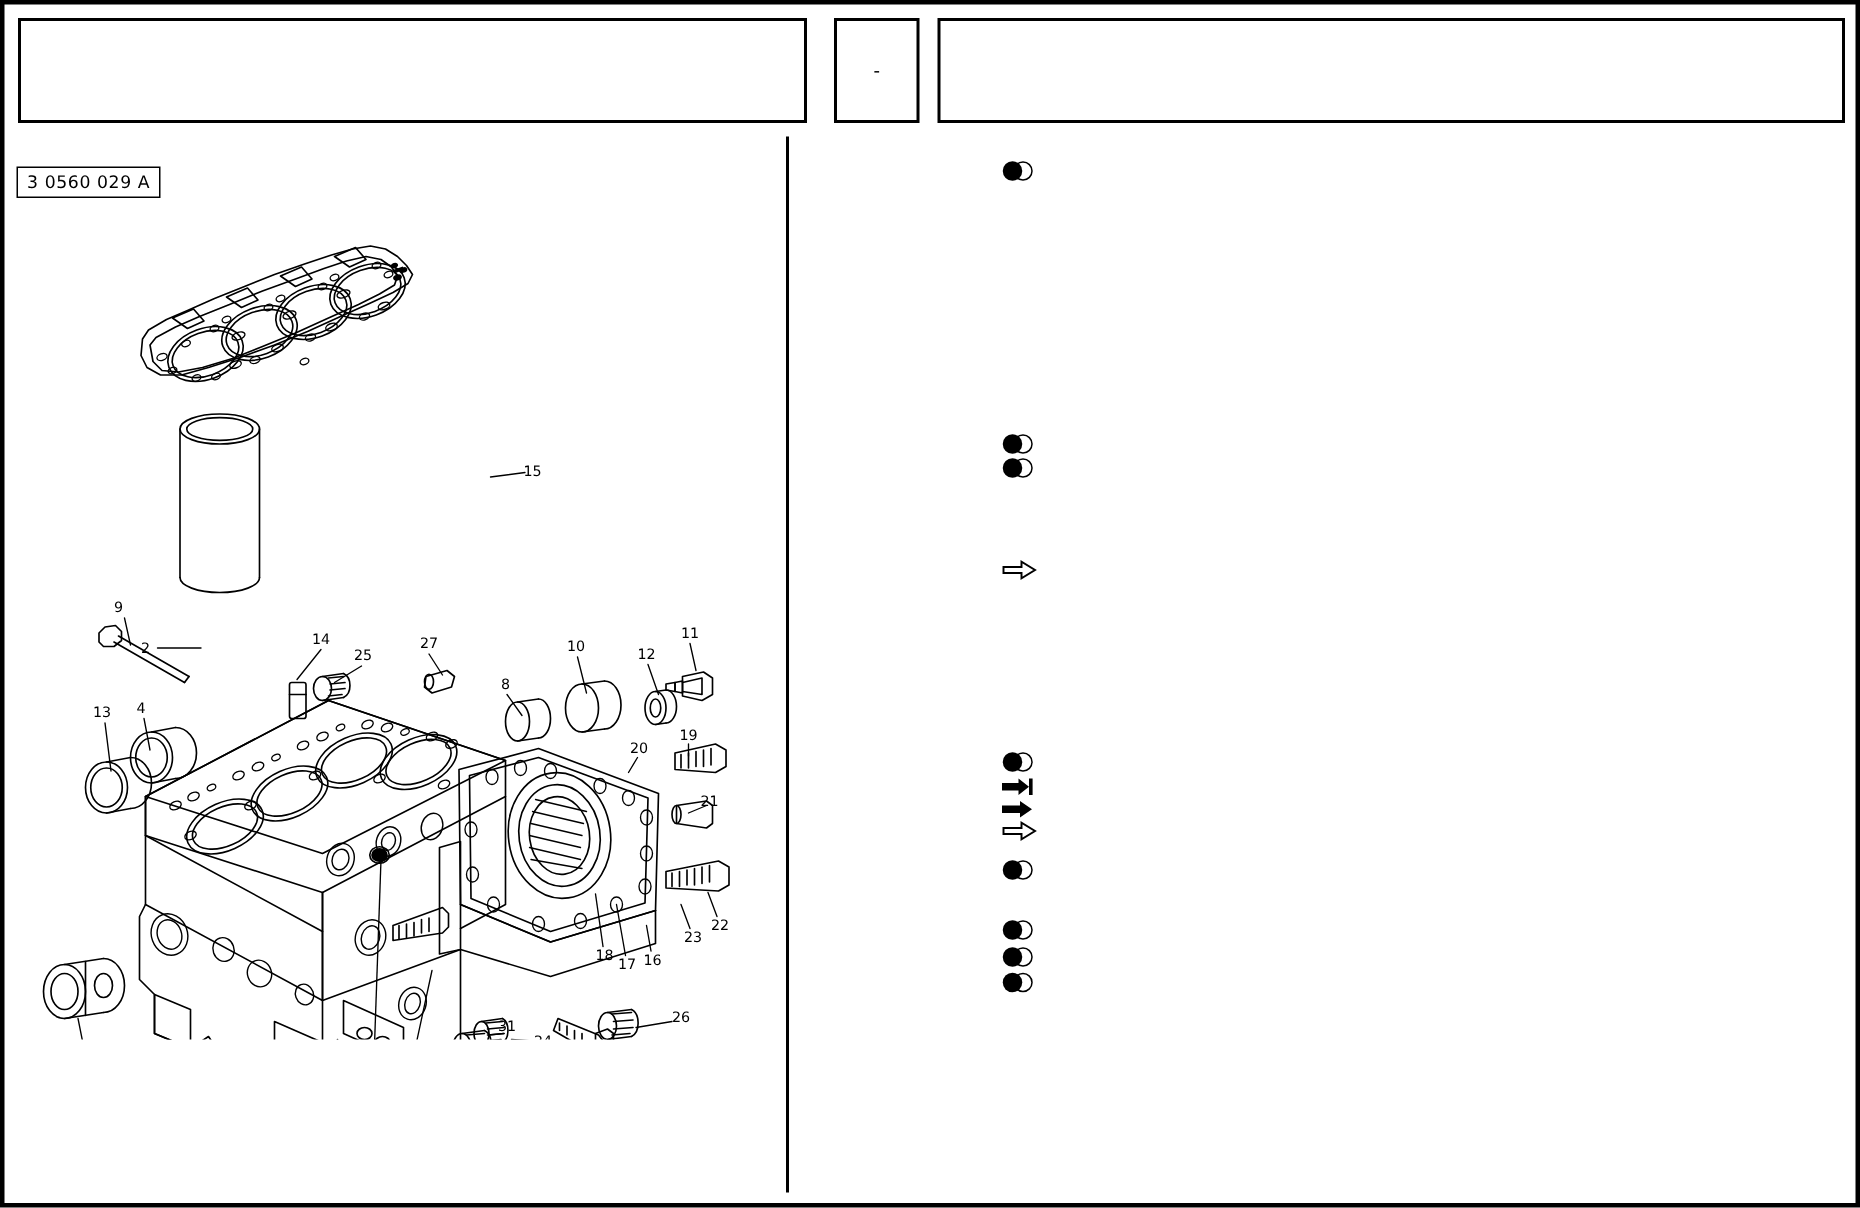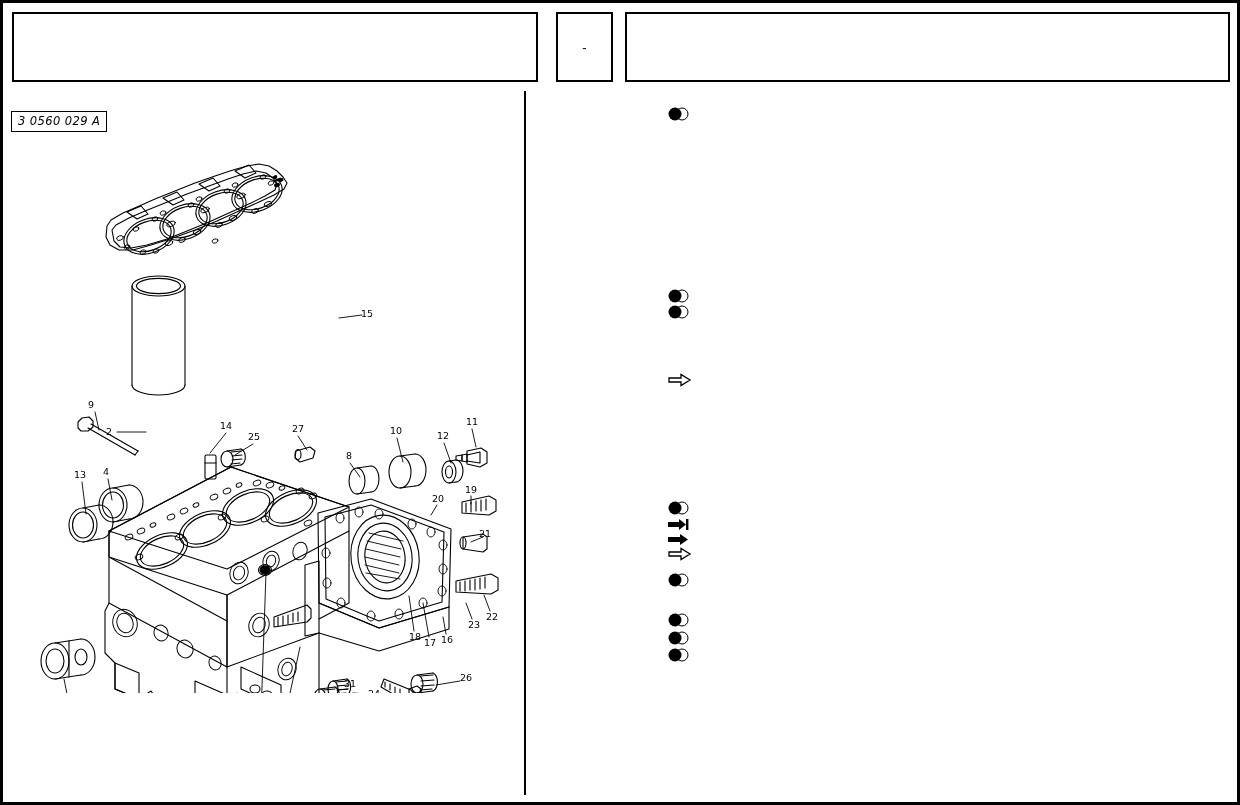--- a/index.html
+++ b/index.html
@@ -14,24 +14,24 @@
   .hdr-txt{position:absolute;left:0;right:0;top:50%;transform:translateY(-50%);
            text-align:center;font-size:13px;color:#000;line-height:1;}
 
   
   #v-divider{position:absolute;left:521px;top:88px;width:2px;height:704px;background:#000;}
 
   
   #partno{position:absolute;left:8px;top:108px;box-sizing:border-box;
           border:1.5px solid #000;background:#fff;padding:2px 6px 3px 6px;
           font-size:11.5px;letter-spacing:.4px;color:#000;white-space:nowrap;
-          font-family:"DejaVu Sans",sans-serif;font-style:italic;}
+          font-family:"DejaVu Sans",sans-serif;}
 
   
-  #diagram{position:absolute;left:16px;top:130px;width:512px;height:560px;}
+  #diagram{position:absolute;left:4px;top:130px;width:512px;height:560px;}
   #diagram svg{display:block;width:100%;height:100%;}
 
   
   #symbols{position:absolute;left:655px;top:88px;width:560px;height:600px;}
   .sym{position:absolute;height:14px;}
   .sym svg{display:block;overflow:visible;}
 </style>
 </head>
 <body>
 

